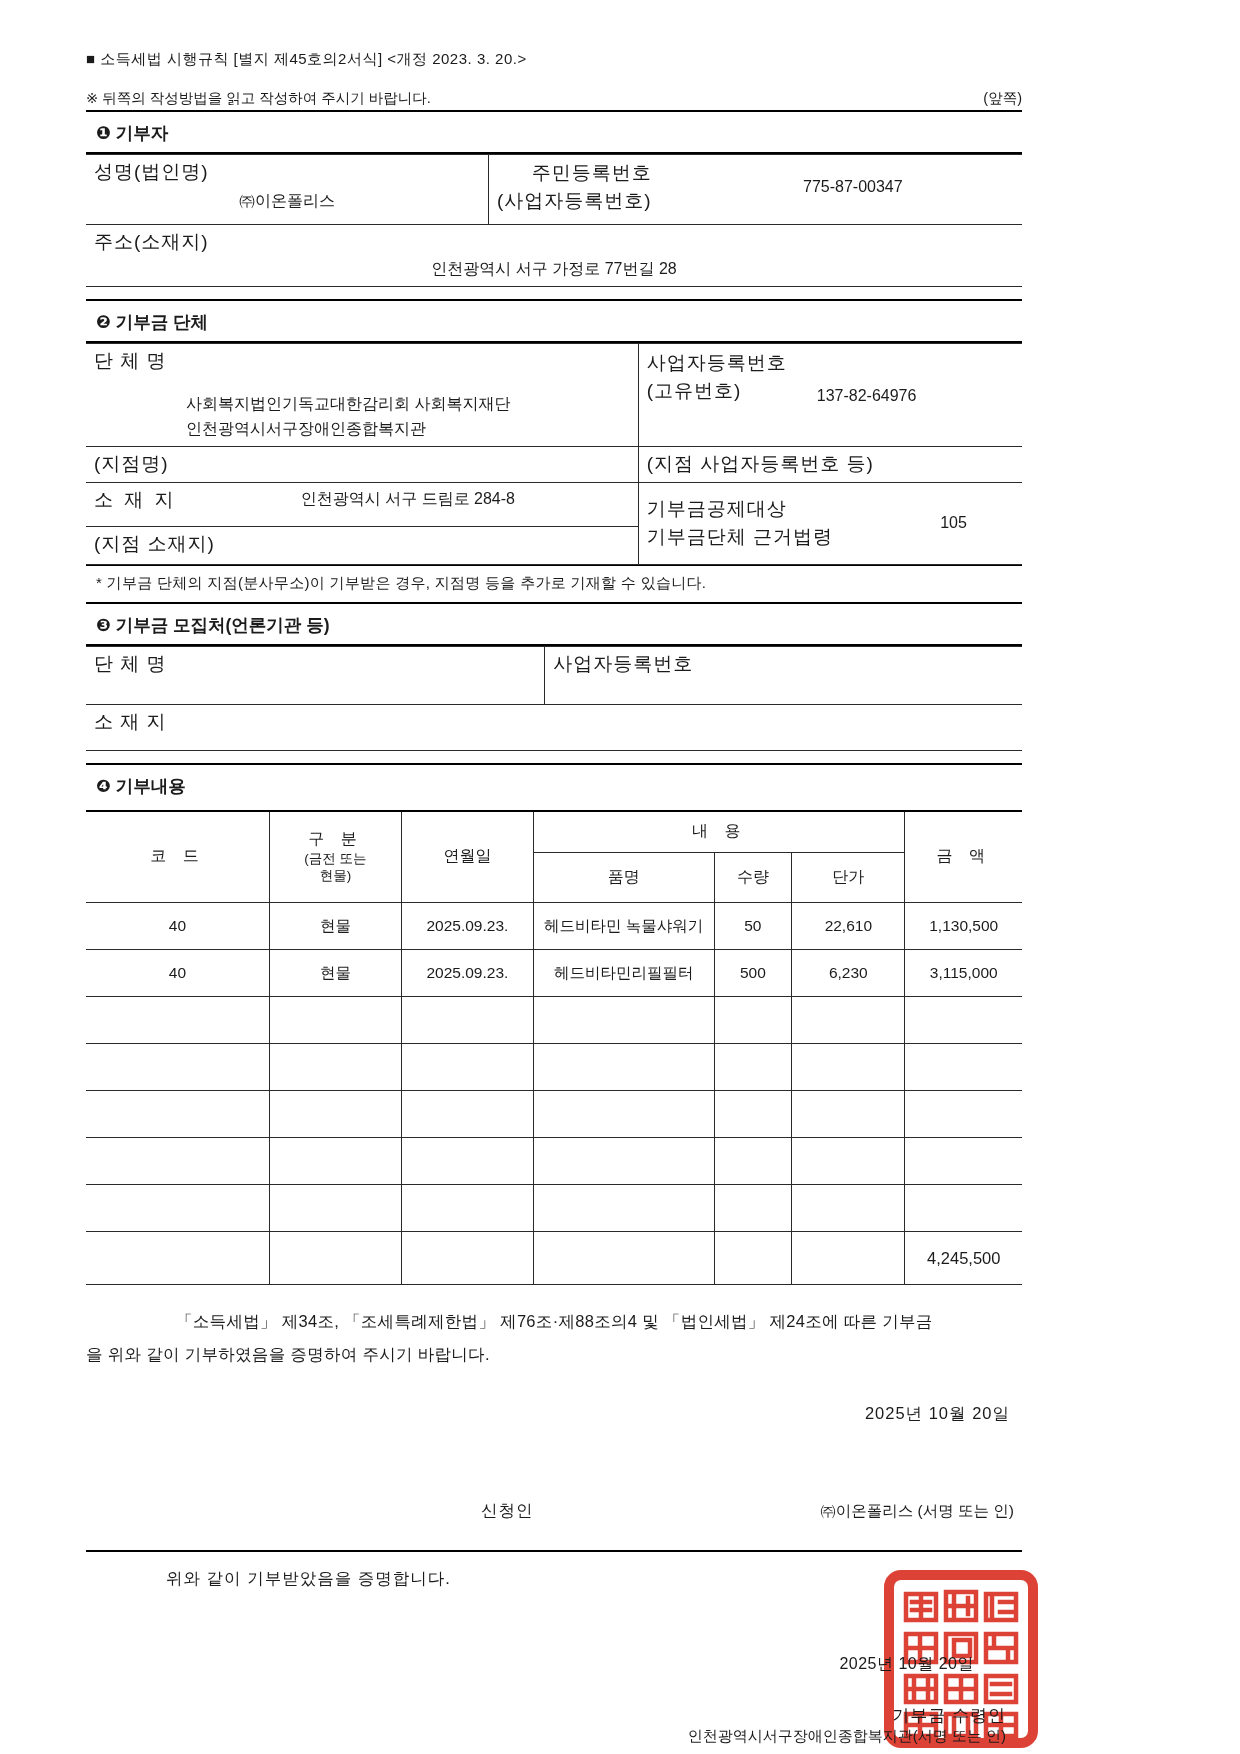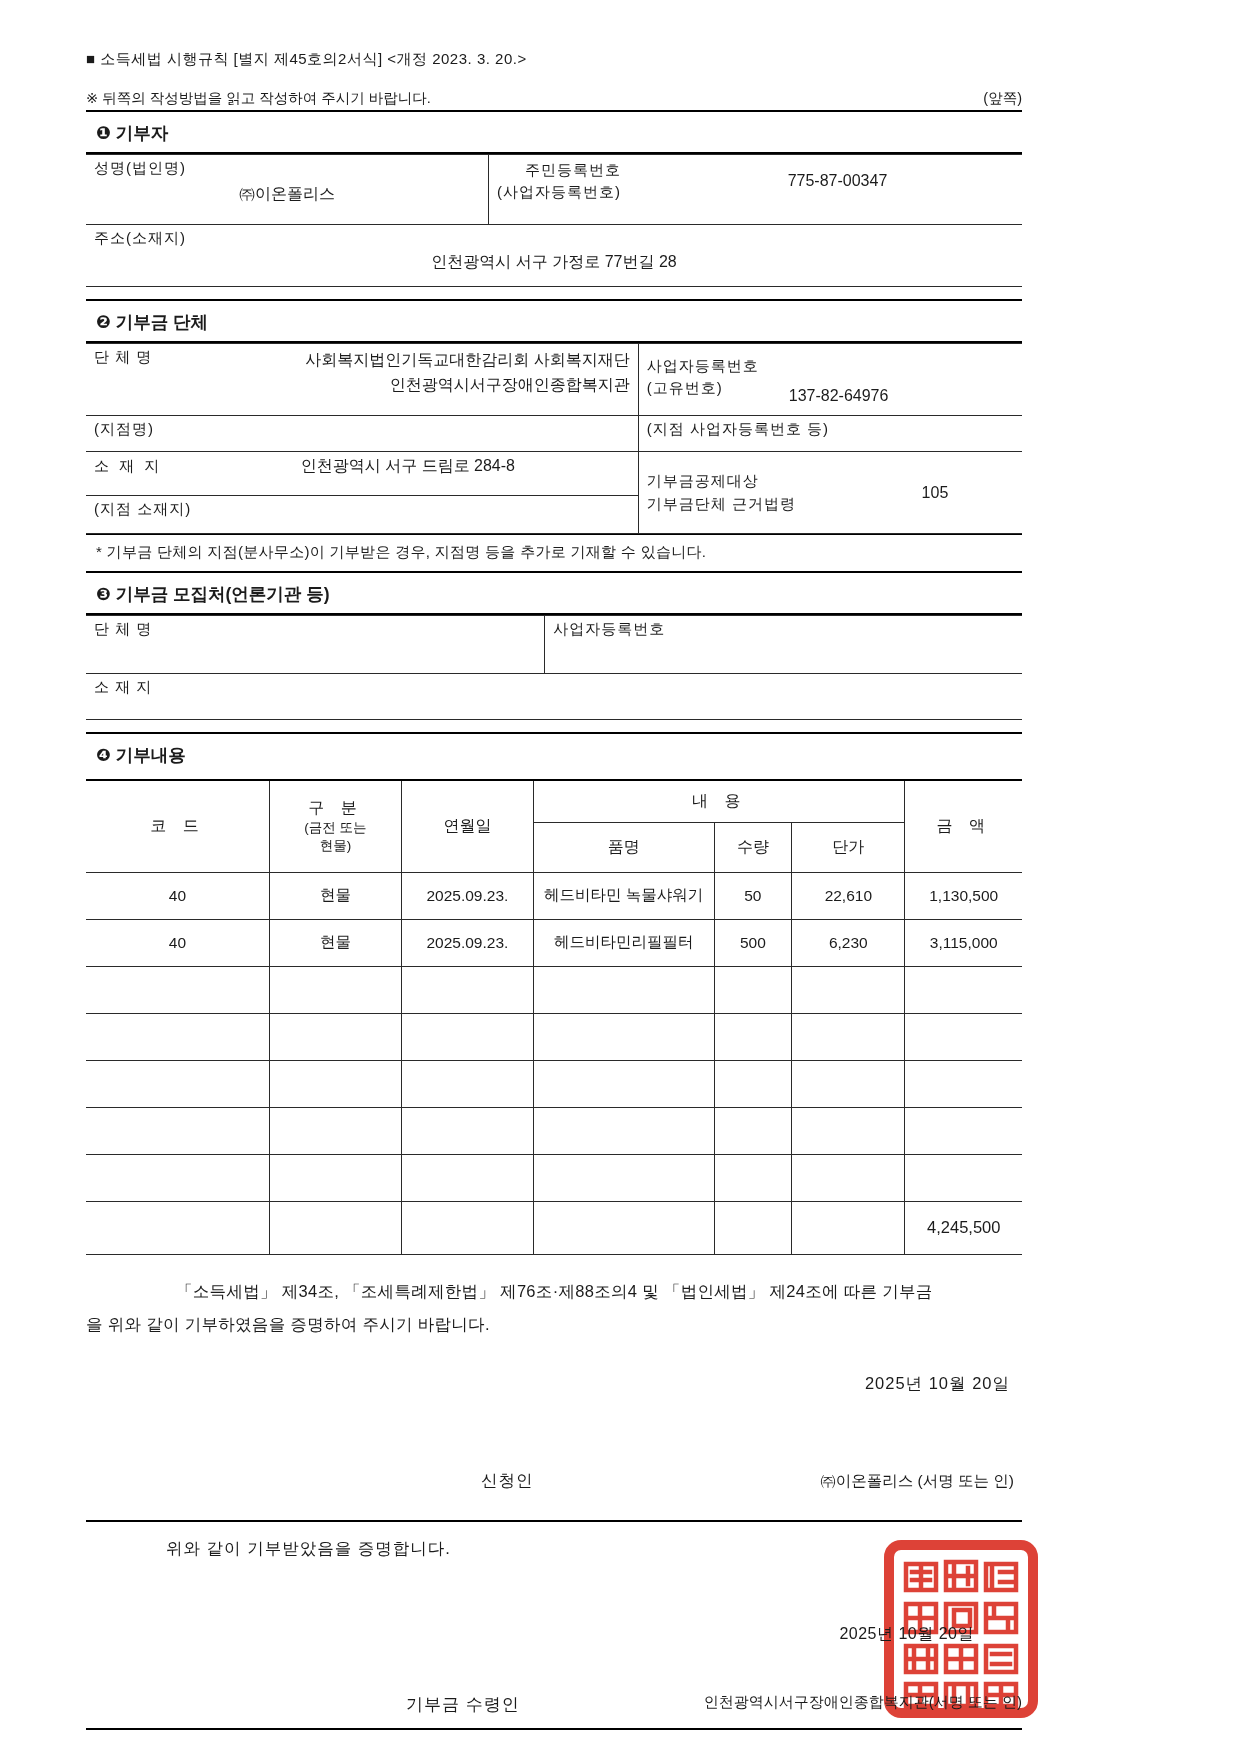--- a/index.html
+++ b/index.html
@@ -31,37 +31,37 @@
   }
   .instruction-row .note { font-size: 14.5px; }
   .instruction-row .front-marker { font-size: 14.5px; }
   
   .section-header { font-size: 17.5px; font-weight: bold; padding: 9px 10px 7px; border-bottom: 2px solid #000; }
   .section-gap { height: 14px; border-bottom: 2.5px solid #000; }
   table.form-table { width: 100%; border-collapse: collapse; table-layout: fixed; }
   table.form-table td { border: 1px solid #2a2a2a; vertical-align: top; padding: 4px 8px; font-size: 15.5px; } 
   table.form-table tr td:first-child { border-left: none; }
   table.form-table tr td:last-child { border-right: none; }
-  .cell-label { font-size: 15px; letter-spacing: 1px; }
+  .cell-label { font-size: 19px; letter-spacing: 1px; }
   .cell-value { font-size: 16px; }
   .center-val { text-align: center; }
   .dotted-top td { border-top: 1px dotted #666; }
   
   .donor-name-cell { height: 70px; }
   .donor-name-cell .cell-value { margin-top: 6px; }
   .reg-flex { display: flex; align-items: center; }
   .reg-flex .cell-label { line-height: 1.45; text-align: right; }
   .reg-flex .cell-value { flex: 1; text-align: center; padding-left: 40px; }
   .donor-addr-cell { height: 62px; }
   .donor-addr-cell .cell-value { margin-top: 4px; }
   
   .org-name-cell { height: 72px; }
   .org-name-cell .org-name-flex { display: flex; }
   .org-name-flex .cell-label { width: 92px; flex: none; }
-  .org-name-flex .cell-value { flex: 1; text-align: right; line-height: 1.55; }
+  .org-name-flex .cell-value { flex: 1; text-align: left; line-height: 1.55; margin-top: 44px; }
   .org-biz-flex { display: flex; align-items: center; height: 100%; }
   .org-biz-flex .cell-label { line-height: 1.45; }
   .org-biz-flex .cell-value { flex: 1; text-align: left; padding-left: 30px; margin-top: 39px; }
   .branch-row td { height: 36px; }
   .org-addr-cell { height: 44px; }
   .org-addr-flex { display: flex; align-items: center; }
   .org-addr-flex .cell-label { width: 92px; flex: none; letter-spacing: 3px; }
   .org-addr-flex .cell-value { flex: 1; text-align: center; }
   .law-cell { vertical-align: middle !important; }
   .law-flex { display: flex; align-items: center; }
@@ -96,21 +96,21 @@
   .statement .l1 { padding-left: 90px; }
   .date-right { text-align: right; padding-right: 12px; margin-top: 32px; font-size: 16.5px; letter-spacing: 1px; }
   .sign-row { display: flex; align-items: baseline; margin-top: 30px; font-size: 16.5px; }
   .sign-row .sign-label { margin-left: 395px; letter-spacing: 1px; }
   .sign-row .sign-value { margin-left: auto; padding-right: 8px; font-size: 15.5px; margin-top: 46px; }
   .divider { border: none; border-top: 2px solid #000; margin-top: 28px; }
   .certify { margin-top: 16px; padding-left: 80px; font-size: 16.5px; letter-spacing: 1px; }
   .recipient-block { position: relative; height: 168px; }
   .stamp-wrap { position: absolute; right: -18px; top: -22px; width: 158px; height: 182px; z-index: 0; opacity: 0.88; }
   .date2 { position: absolute; right: 48px; top: 64px; font-size: 16px; letter-spacing: 0.5px; z-index: 2; }
-  .recipient-row { position: absolute; left: 0; right: 0; bottom: 12px; display: flex; align-items: flex-start; z-index: 2; }
+  .recipient-row { position: absolute; left: 0; right: 16px; bottom: 12px; display: flex; align-items: flex-end; z-index: 2; flex-direction: column; }
   .recipient-row .r-label { margin-left: 320px; font-size: 17px; letter-spacing: 1px; }
   .recipient-row .r-value { margin-left: auto; padding-right: 0; font-size: 15px; }
   .bottom-line { border-top: 2.5px solid #000; }
 </style>
 </head>
 <body>
 
 <div class="page">
 
   <div class="form-ref">■ 소득세법 시행규칙 [별지 제45호의2서식] &lt;개정 2023. 3. 20.&gt;</div>

